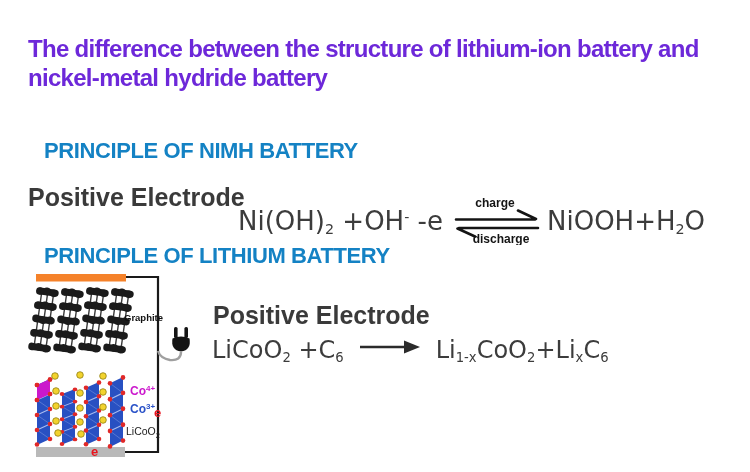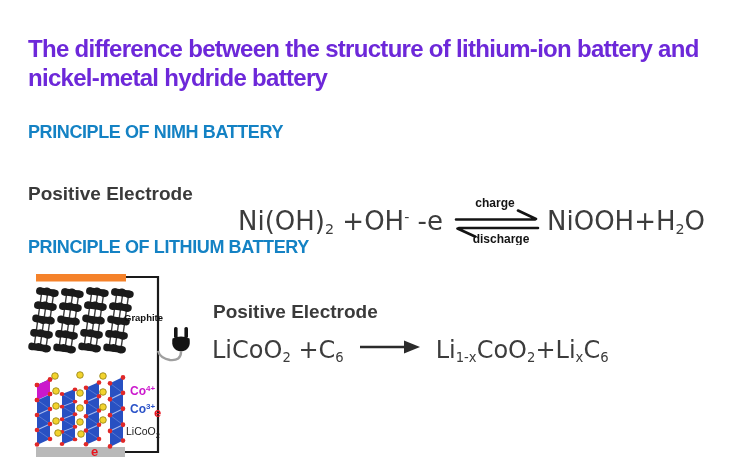--- a/index.html
+++ b/index.html
@@ -9,28 +9,28 @@
     position:relative;overflow:hidden;color:#3a3a3a;
   }
   .canvas{position:absolute;inset:0;}
 
   .title{
     position:absolute;left:28px;top:34px;width:700px;margin:0;
     font-size:24px;line-height:29px;font-weight:700;
     letter-spacing:-0.7px;color:#6d28d9;
   }
   .h-blue{
-    position:absolute;margin:0;font-size:18px;font-weight:700;
+    position:absolute;margin:16px;font-size:22px;font-weight:700;
     color:#1482c4;letter-spacing:-0.4px;white-space:nowrap;
   }
   .h-nimh{left:28px;top:122px;}
-  .h-li{left:28px;top:237px;}
+  .h-li{left:28px;top:227px;}
 
   .elabel{
-    position:absolute;font-size:19px;font-weight:700;color:#3a3a3a;
+    position:absolute;font-size:25px;font-weight:700;color:#3a3a3a;
     white-space:nowrap;
   }
   .elabel1{left:28px;top:183px;}
   .elabel2{left:213px;top:301px;}
 
   .eq{
     position:absolute;font-family:"DejaVu Sans",sans-serif;
     color:#3c3c3c;white-space:nowrap;line-height:1;
   }
   .eq1{left:238px;top:197px;font-size:26px;}

